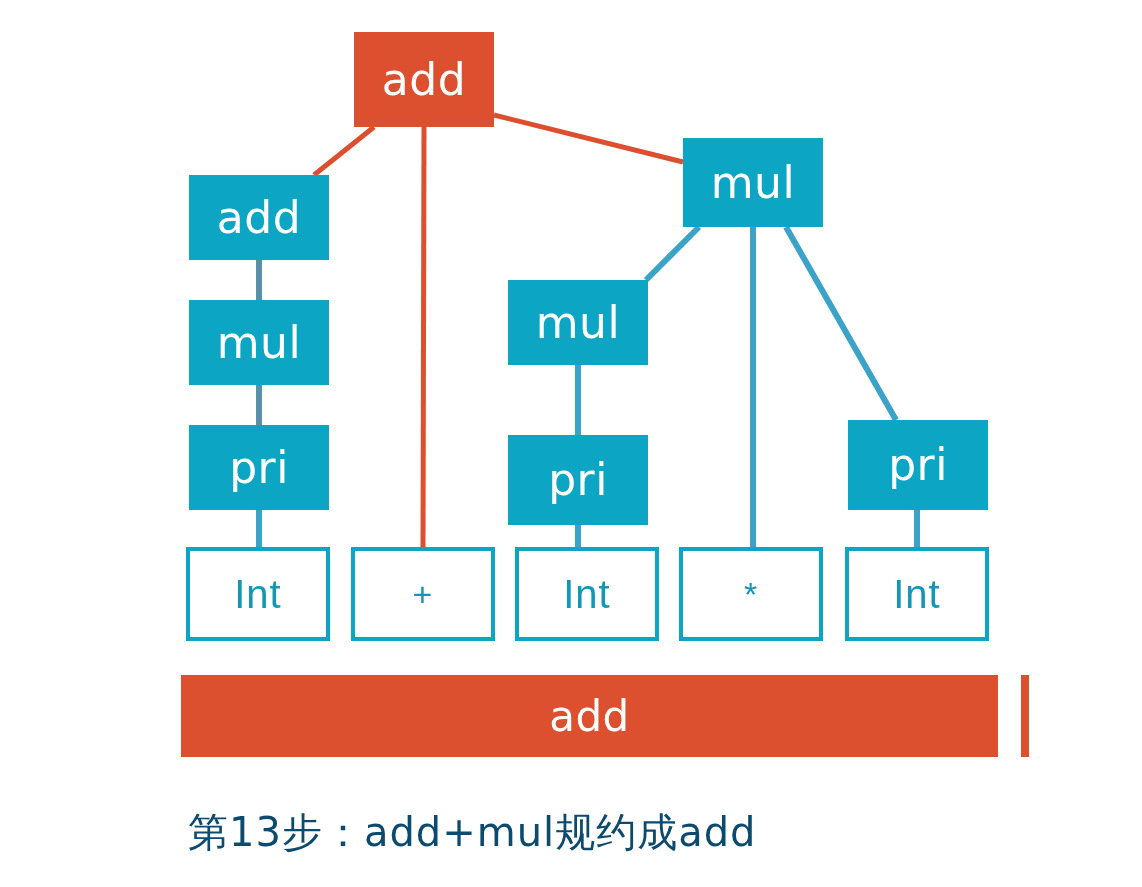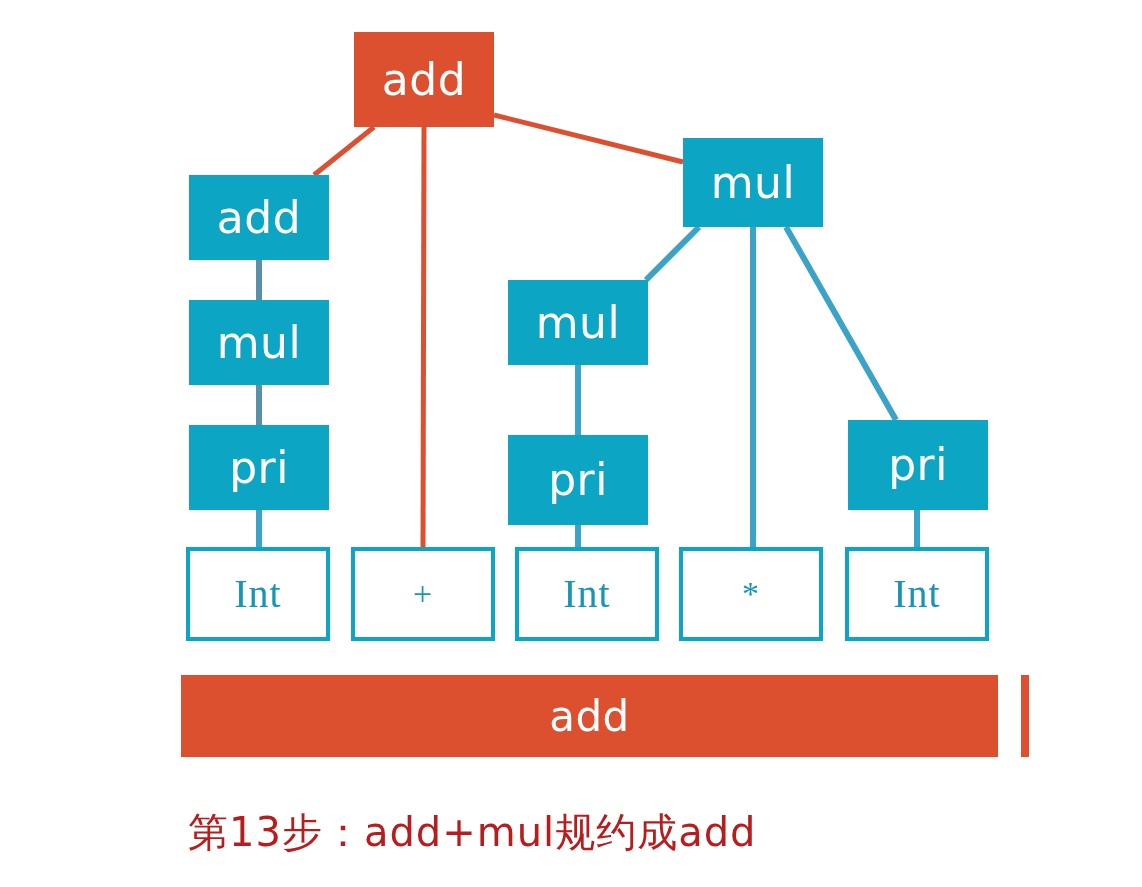--- a/index.html
+++ b/index.html
@@ -44,21 +44,21 @@
     letter-spacing: 0.5px;
     font-family: "DejaVu Sans", sans-serif;
   }
   .node-cyan { background: #0ca6c4; }
   .node-orange { background: #dc5030; }
   .node-leaf {
     background: #ffffff;
     border: 4px solid #0ca6c4;
     color: #1596b5;
     font-size: 40px;
-    font-family: Liberation Serif, serif;
+    font-family: Liberation Sans, sans-serif;
     letter-spacing: 1px;
   }
   .node-leaf.op {
     font-size: 34px;
   }
   #banner {
     position: absolute;
     left: 165px;
     top: 675px;
     width: 817px;
@@ -77,21 +77,21 @@
     left: 1005px;
     top: 675px;
     width: 8px;
     height: 82px;
     background: #dc5030;
   }
   #caption {
     position: absolute;
     left: 172px;
     top: 805px;
-    color: #b91c1c;
+    color: #0c4a6e;
     font-size: 40px;
     font-family: "DejaVu Sans", sans-serif;
     letter-spacing: 1px;
     white-space: nowrap;
   }
 </style>
 </head>
 <body>
 
 <div id="canvas">

